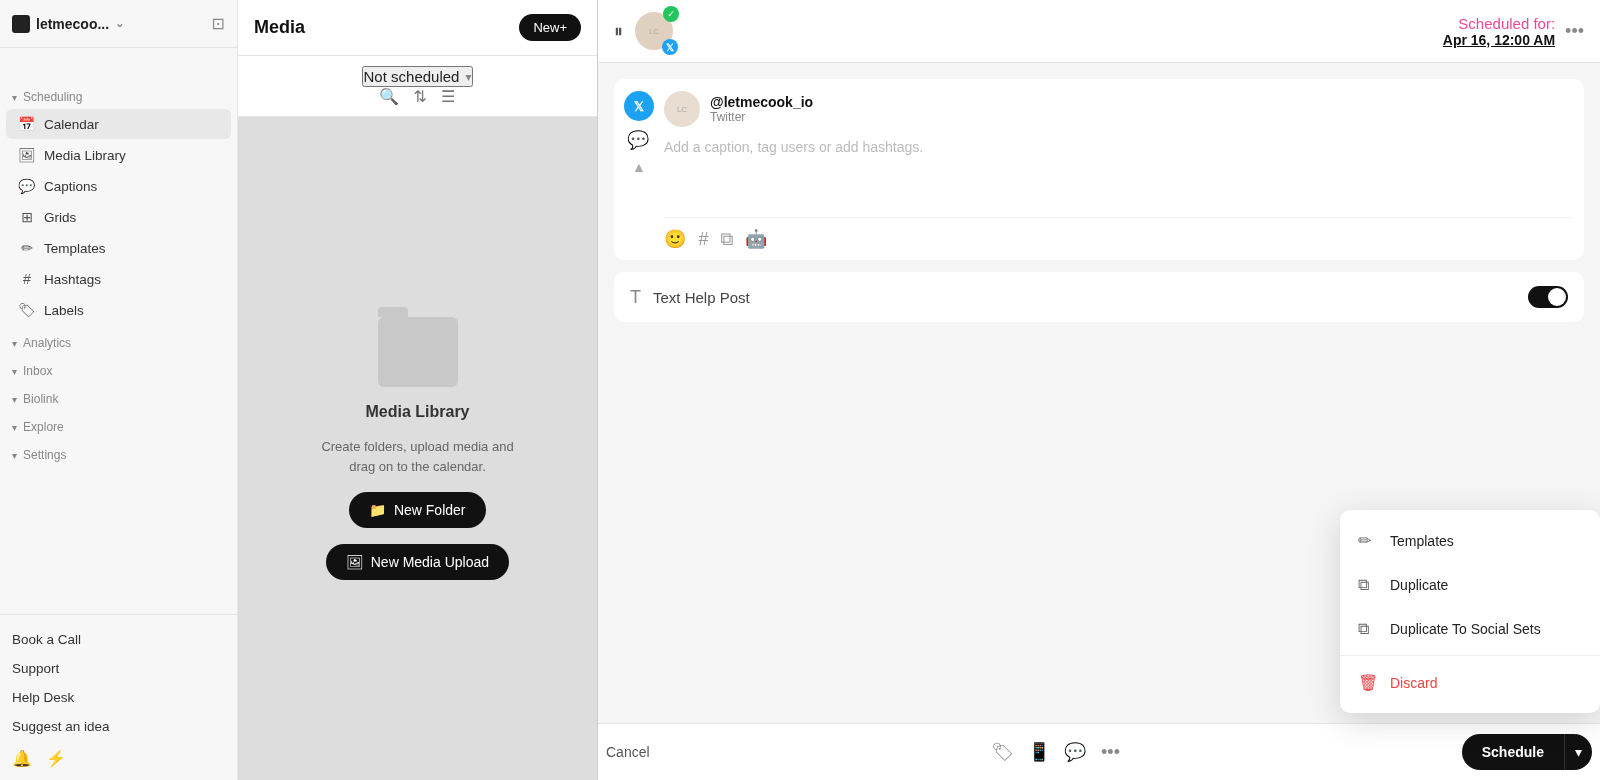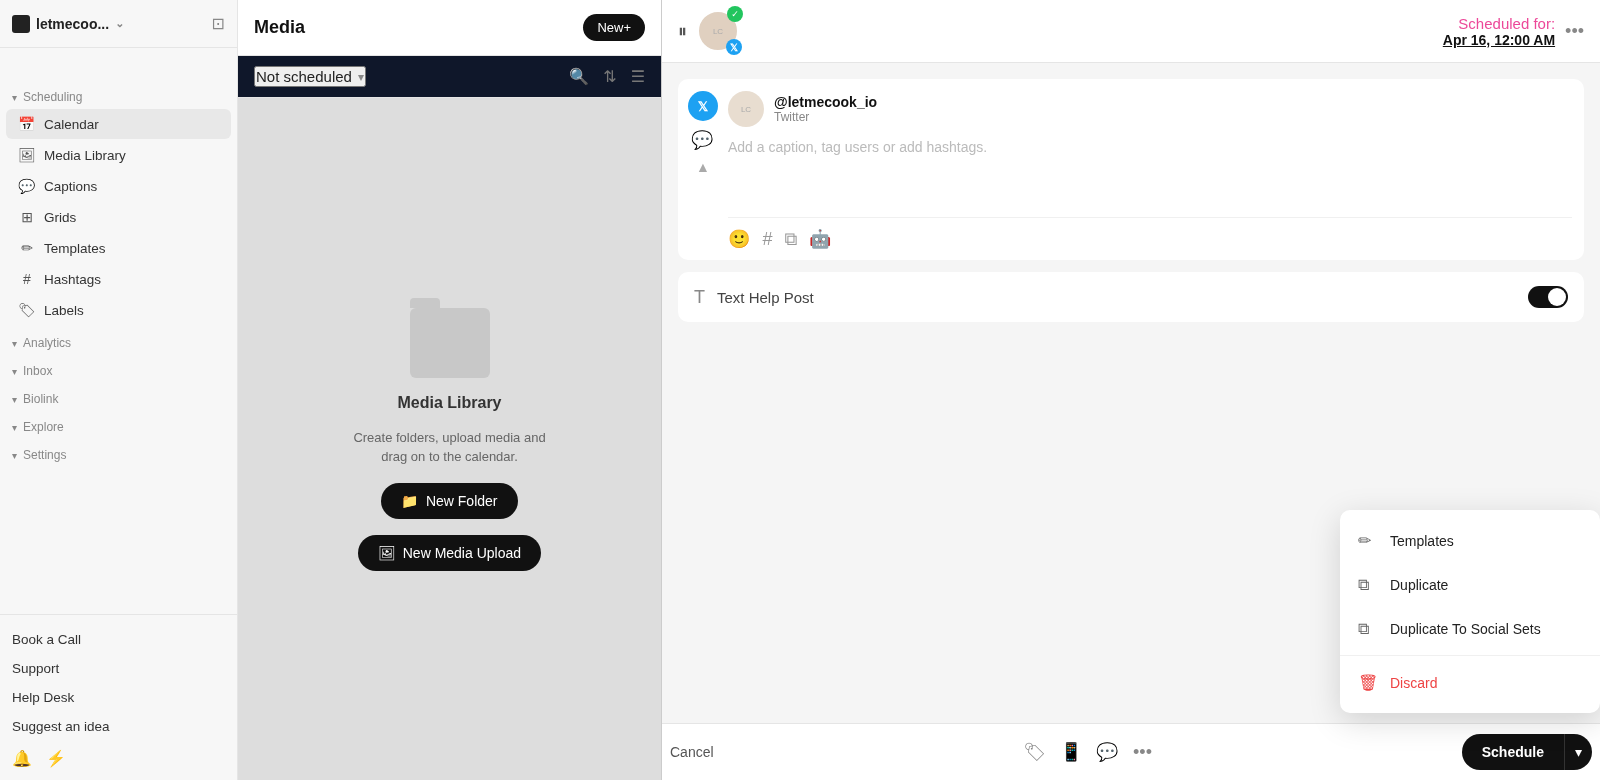--- a/index.html
+++ b/index.html
@@ -83,21 +83,21 @@
     }
     .sidebar-footer-icons {
       display: flex;
       gap: 14px;
       padding: 8px 0 2px 0;
     }
     .sidebar-footer-icon { font-size: 16px; color: #888; cursor: pointer; }
 
     
     .main-content {
-      width: 424px;
+      width: 360px;
       flex-shrink: 0;
       background: #ddd;
       border-right: 1px solid #ccc;
       display: flex;
       flex-direction: column;
       height: 780px;
     }
     .main-header {
       background: #fff;
       padding: 14px 16px;
@@ -118,26 +118,27 @@
       border-radius: 20px;
       padding: 6px 14px;
       font-size: 13px;
       font-weight: 500;
       cursor: pointer;
       display: flex;
       align-items: center;
       gap: 0;
     }
     .main-subheader {
-      background: #0f172a;
+      background: #ffffff;
       padding: 10px 16px;
       border-bottom: 1px solid #e5e5e5;
       display: flex;
       align-items: center;
       justify-content: space-between;
+      flex-direction: column;
     }
     .not-scheduled-btn {
       display: flex;
       align-items: center;
       gap: 6px;
       font-size: 15px;
       font-weight: 500;
       color: #222;
       cursor: pointer;
     }

